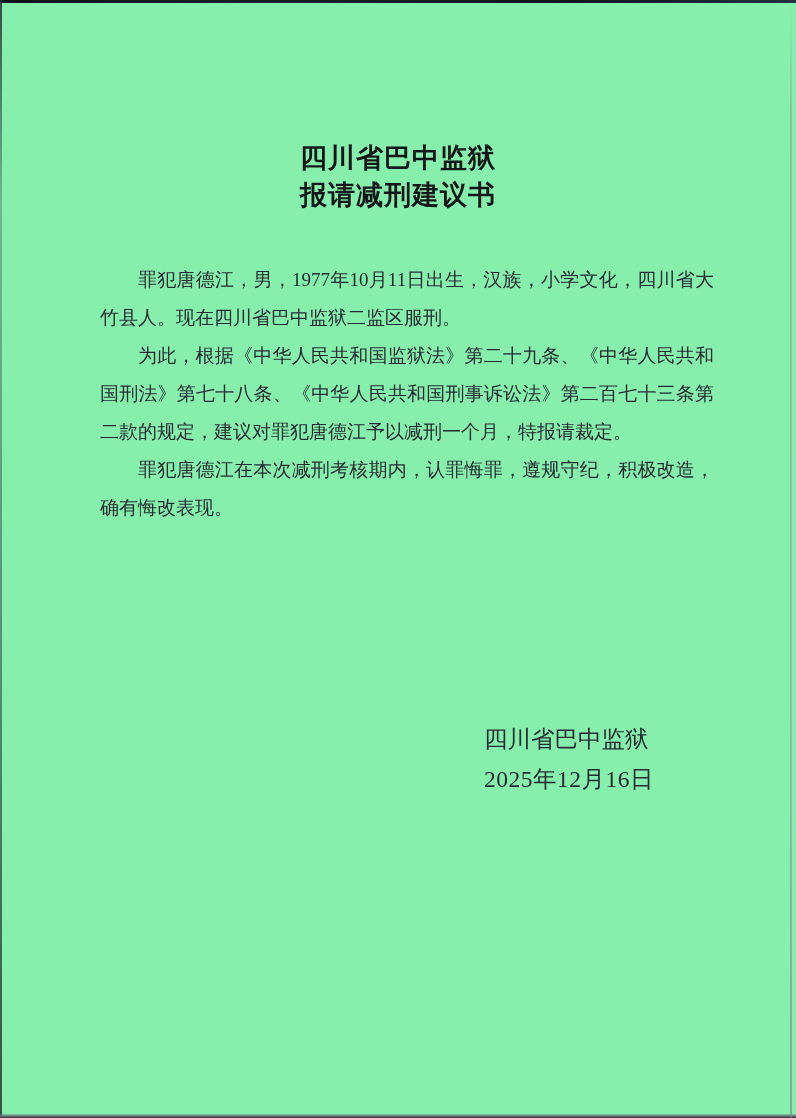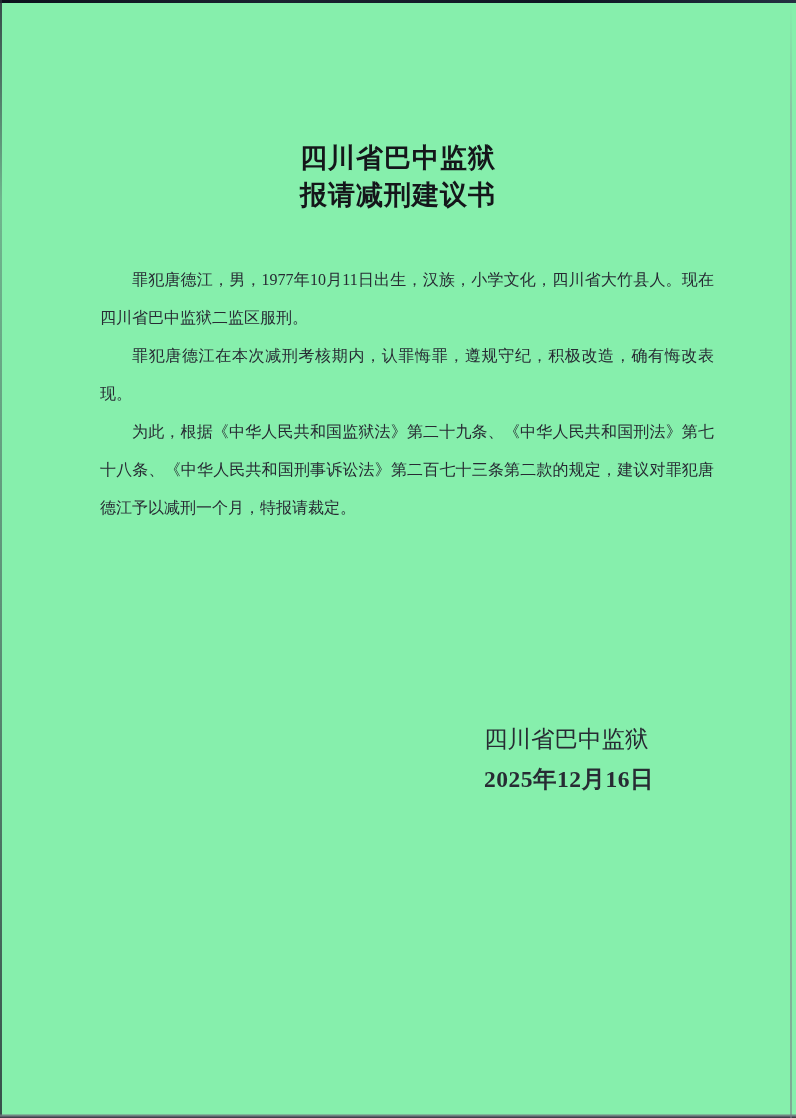--- a/index.html
+++ b/index.html
@@ -46,21 +46,21 @@
     line-height: 37px;
     color: #14161a;
     letter-spacing: 1px;
   }
 
   .body-block {
     position: absolute;
     top: 261px;
     left: 100px;
     width: 614px;
-    font-size: 16px;
+    font-size: 19px;
     line-height: 38px;
     text-align: justify;
     text-justify: inter-ideograph;
     letter-spacing: 0px;
   }
   .body-block p {
     margin: 0;
     text-indent: 2em;
   }
   .body-block p.no-indent {
@@ -71,42 +71,41 @@
     position: absolute;
     top: 719px;
     left: 484px;
     font-size: 23.5px;
     line-height: 40px;
     white-space: nowrap;
     color: #272b33;
   }
   .signature-block .date-line {
     letter-spacing: 0.5px;
-    font-weight: bold;
   }
 </style>
 </head>
 <body>
 
 <div class="page">
 
   <div class="edge-top"></div>
   <div class="edge-left"></div>
   <div class="edge-bottom"></div>
   <div class="edge-right"></div>
 
   <div class="title-block">
     <div>四川省巴中监狱</div>
     <div>报请减刑建议书</div>
   </div>
 
   <div class="body-block">
     <p>罪犯唐德江，男，1977年10月11日出生，汉族，小学文化，四川省大竹县人。现在四川省巴中监狱二监区服刑。</p>
+    <p>为此，根据《中华人民共和国监狱法》第二十九条、《中华人民共和国刑法》第七十八条、《中华人民共和国刑事诉讼法》第二百七十三条第二款的规定，建议对罪犯唐德江予以减刑一个月，特报请裁定。</p>
     <p>罪犯唐德江在本次减刑考核期内，认罪悔罪，遵规守纪，积极改造，确有悔改表现。</p>
-    <p>为此，根据《中华人民共和国监狱法》第二十九条、《中华人民共和国刑法》第七十八条、《中华人民共和国刑事诉讼法》第二百七十三条第二款的规定，建议对罪犯唐德江予以减刑一个月，特报请裁定。</p>
   </div>
 
   <div class="signature-block">
     <div>四川省巴中监狱</div>
     <div class="date-line">2025年12月16日</div>
   </div>
 
 </div>
 
 </body></html>

